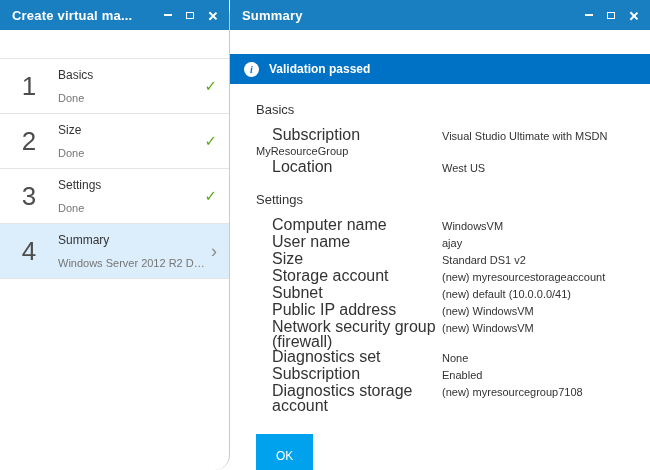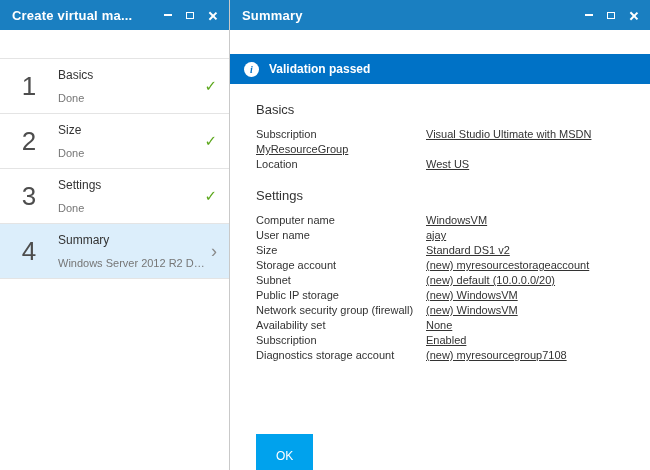--- a/index.html
+++ b/index.html
@@ -4,21 +4,21 @@
 <style>
   * { margin:0; padding:0; box-sizing:border-box; }
   html,body { background:#9a9a9a; }
   body { font-family:"Liberation Sans","DejaVu Sans",sans-serif; }
   .app {
     width:650px; height:470px; display:flex; background:#fff;
     overflow:hidden; position:relative;
   }
 
   
-  .panel { display:flex; flex-direction:column; background:#fff; }
+  .panel { display:flex; flex-direction:column; background:#fff;border-radius:15px; }
   .panel-left { width:230px; border-right:1px solid #c9c9c9; }
   .panel-right { flex:1; }
 
   
   .blade-header {
     height:30px; background:#1a7fc1; color:#fff;
     display:flex; align-items:center; padding:0 8px 0 12px; flex-shrink:0;
   }
   .blade-title {
     flex:1; font-size:13px; font-weight:600; letter-spacing:.2px;
@@ -64,23 +64,23 @@
   .info-icon {
     width:15px; height:15px; border-radius:50%; background:#fff; color:#0072c6;
     font-size:10px; font-weight:bold; font-style:italic;
     display:flex; align-items:center; justify-content:center; flex-shrink:0;
     font-family:"Liberation Serif","DejaVu Serif",serif;
   }
   .r-content { flex:1; padding:18px 26px 0 26px; overflow:hidden; }
   .section-title { font-size:13px; color:#333; margin-bottom:10px; }
   .section + .section { margin-top:16px; }
   .row { display:flex; align-items:baseline; line-height:15px; }
-  .row-label { width:170px; flex-shrink:0; font-size:11px; color:#333; }
+  .row-label { width:170px; flex-shrink:0; font-size:16px; color:#333;margin-left:16px; }
   .row-value { flex:1; font-size:11px; color:#333;
-               white-space:nowrap; overflow:hidden; text-overflow:ellipsis;text-decoration:underline; }
+               white-space:nowrap; overflow:hidden; text-overflow:ellipsis; }
 
   .r-footer { height:46px; flex-shrink:0; padding:10px 26px; }
   .ok-btn {
     background:#00a2ed; color:#fff; border:none; cursor:pointer;
     font-size:12px; padding:15px 20px; font-family:inherit;
   }
 </style>
 </head>
 <body>
 
@@ -198,32 +198,32 @@
         <div class="row">
           <span class="row-label">Size</span>
           <span class="row-value">Standard DS1 v2</span>
         </div>
         <div class="row">
           <span class="row-label">Storage account</span>
           <span class="row-value">(new) myresourcestorageaccount</span>
         </div>
         <div class="row">
           <span class="row-label">Subnet</span>
-          <span class="row-value">(new) default (10.0.0.0/20)</span>
-        </div>
-        <div class="row">
-          <span class="row-label">Public IP storage</span>
+          <span class="row-value">(new) default (10.0.0.0/41)</span>
+        </div>
+        <div class="row">
+          <span class="row-label">Public IP address</span>
           <span class="row-value">(new) WindowsVM</span>
         </div>
         <div class="row">
           <span class="row-label">Network security group (firewall)</span>
           <span class="row-value">(new) WindowsVM</span>
         </div>
         <div class="row">
-          <span class="row-label">Availability set</span>
+          <span class="row-label">Diagnostics set</span>
           <span class="row-value">None</span>
         </div>
         <div class="row">
           <span class="row-label">Subscription</span>
           <span class="row-value">Enabled</span>
         </div>
         <div class="row">
           <span class="row-label">Diagnostics storage account</span>
           <span class="row-value">(new) myresourcegroup7108</span>
         </div>

